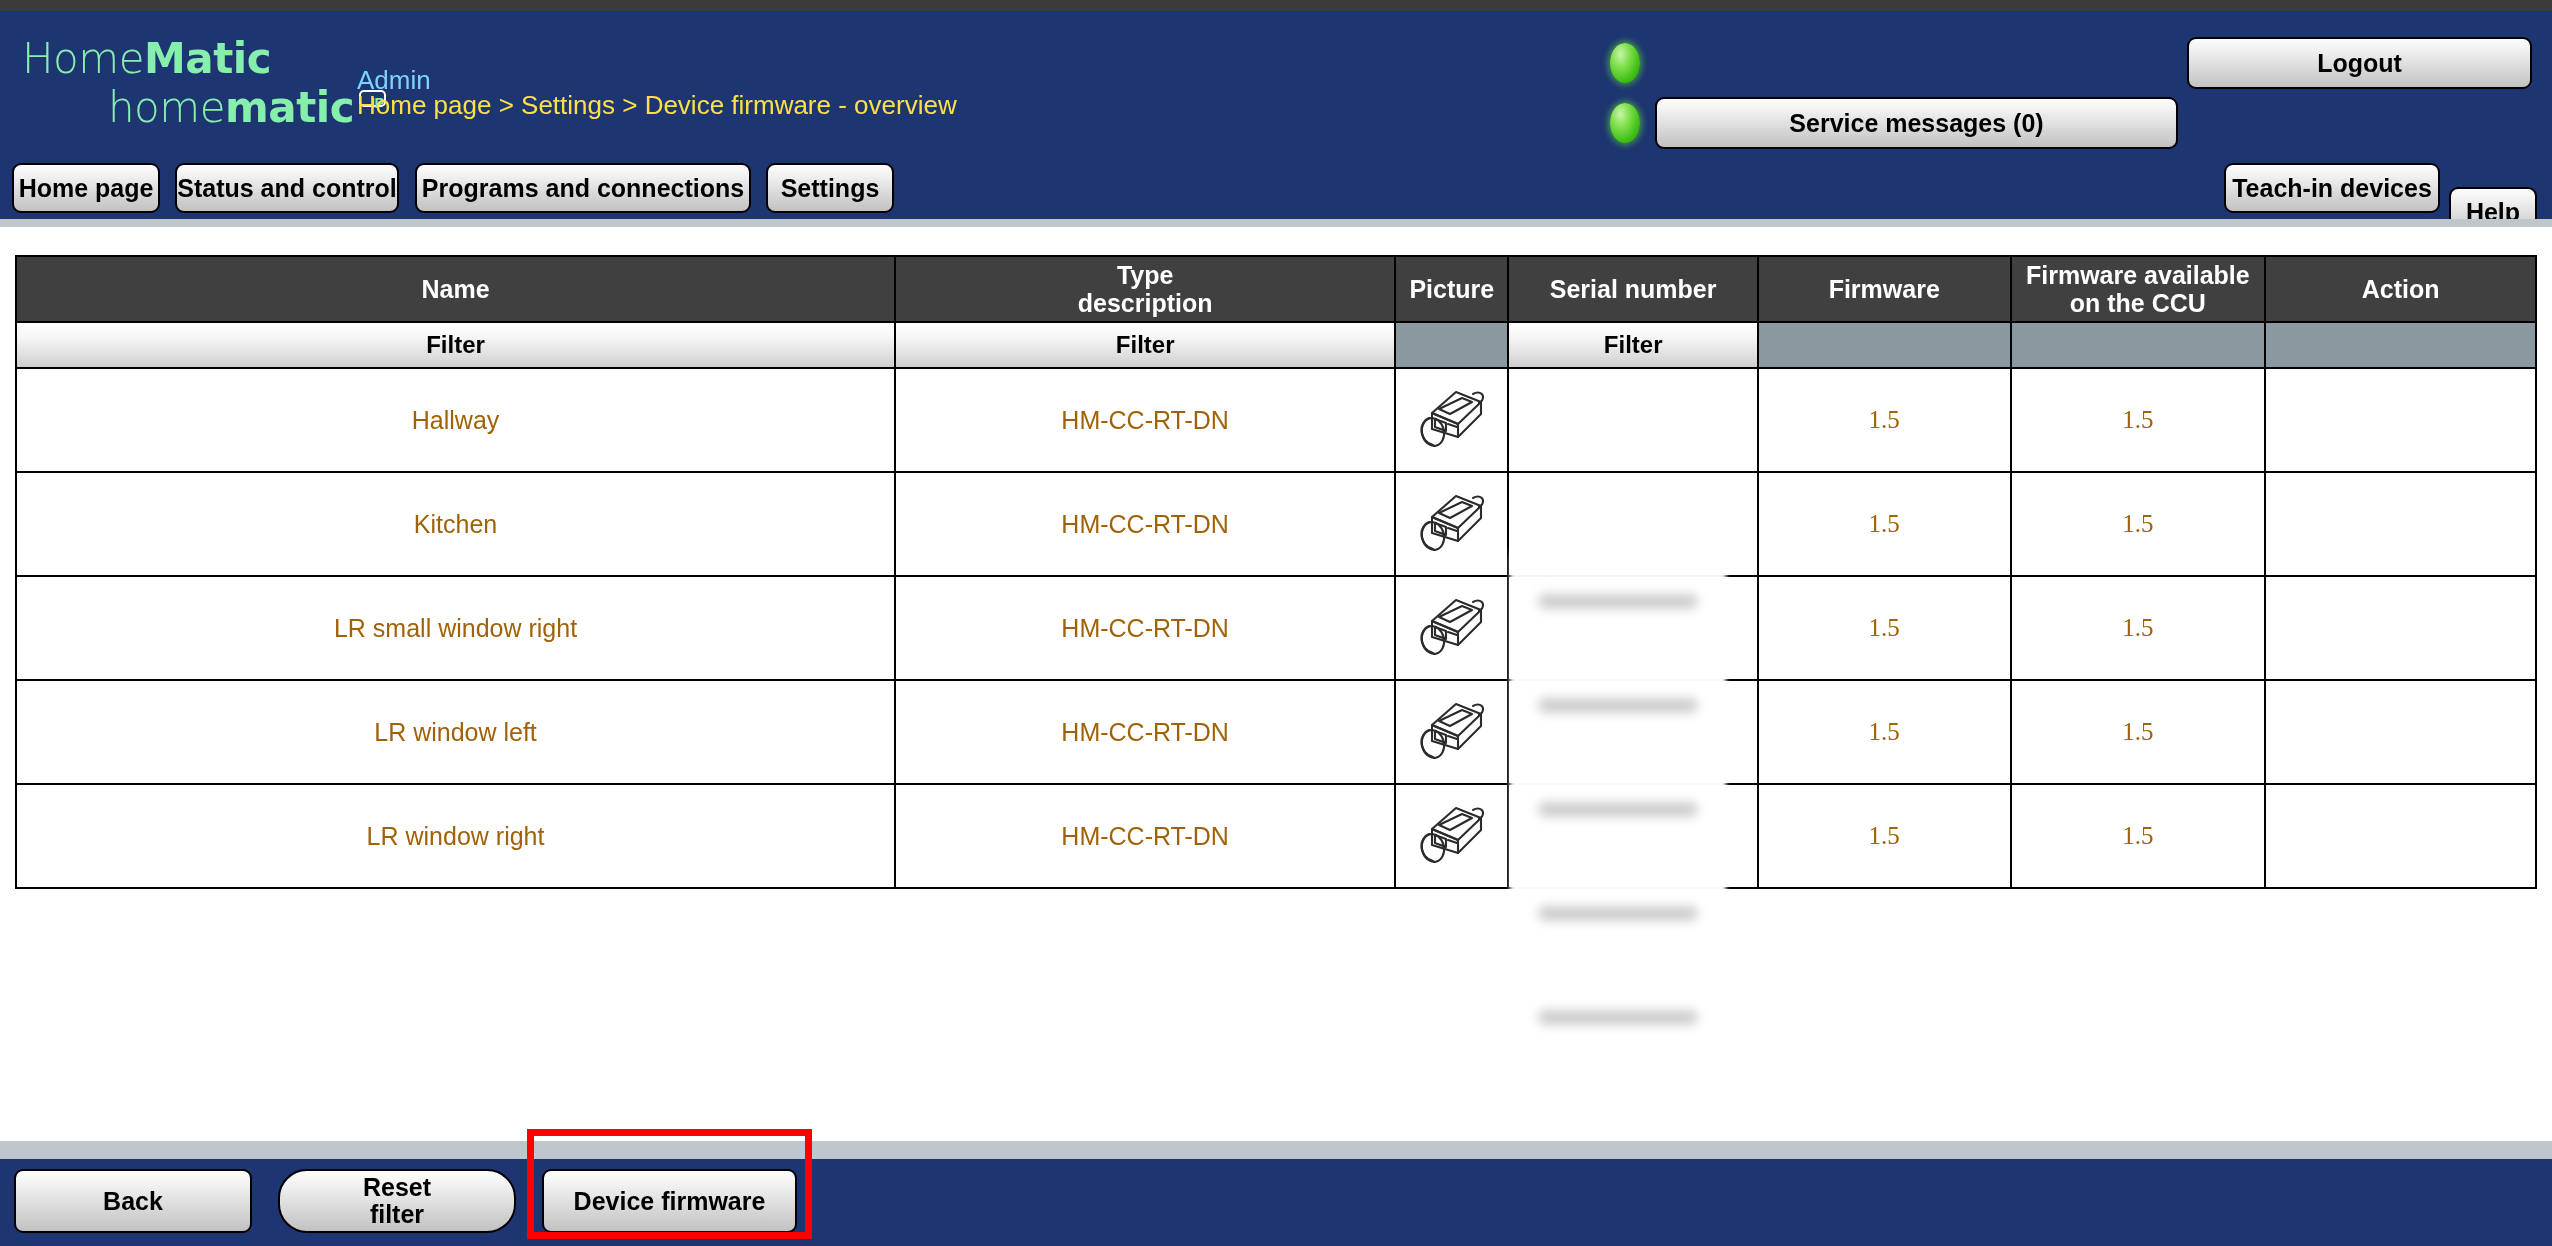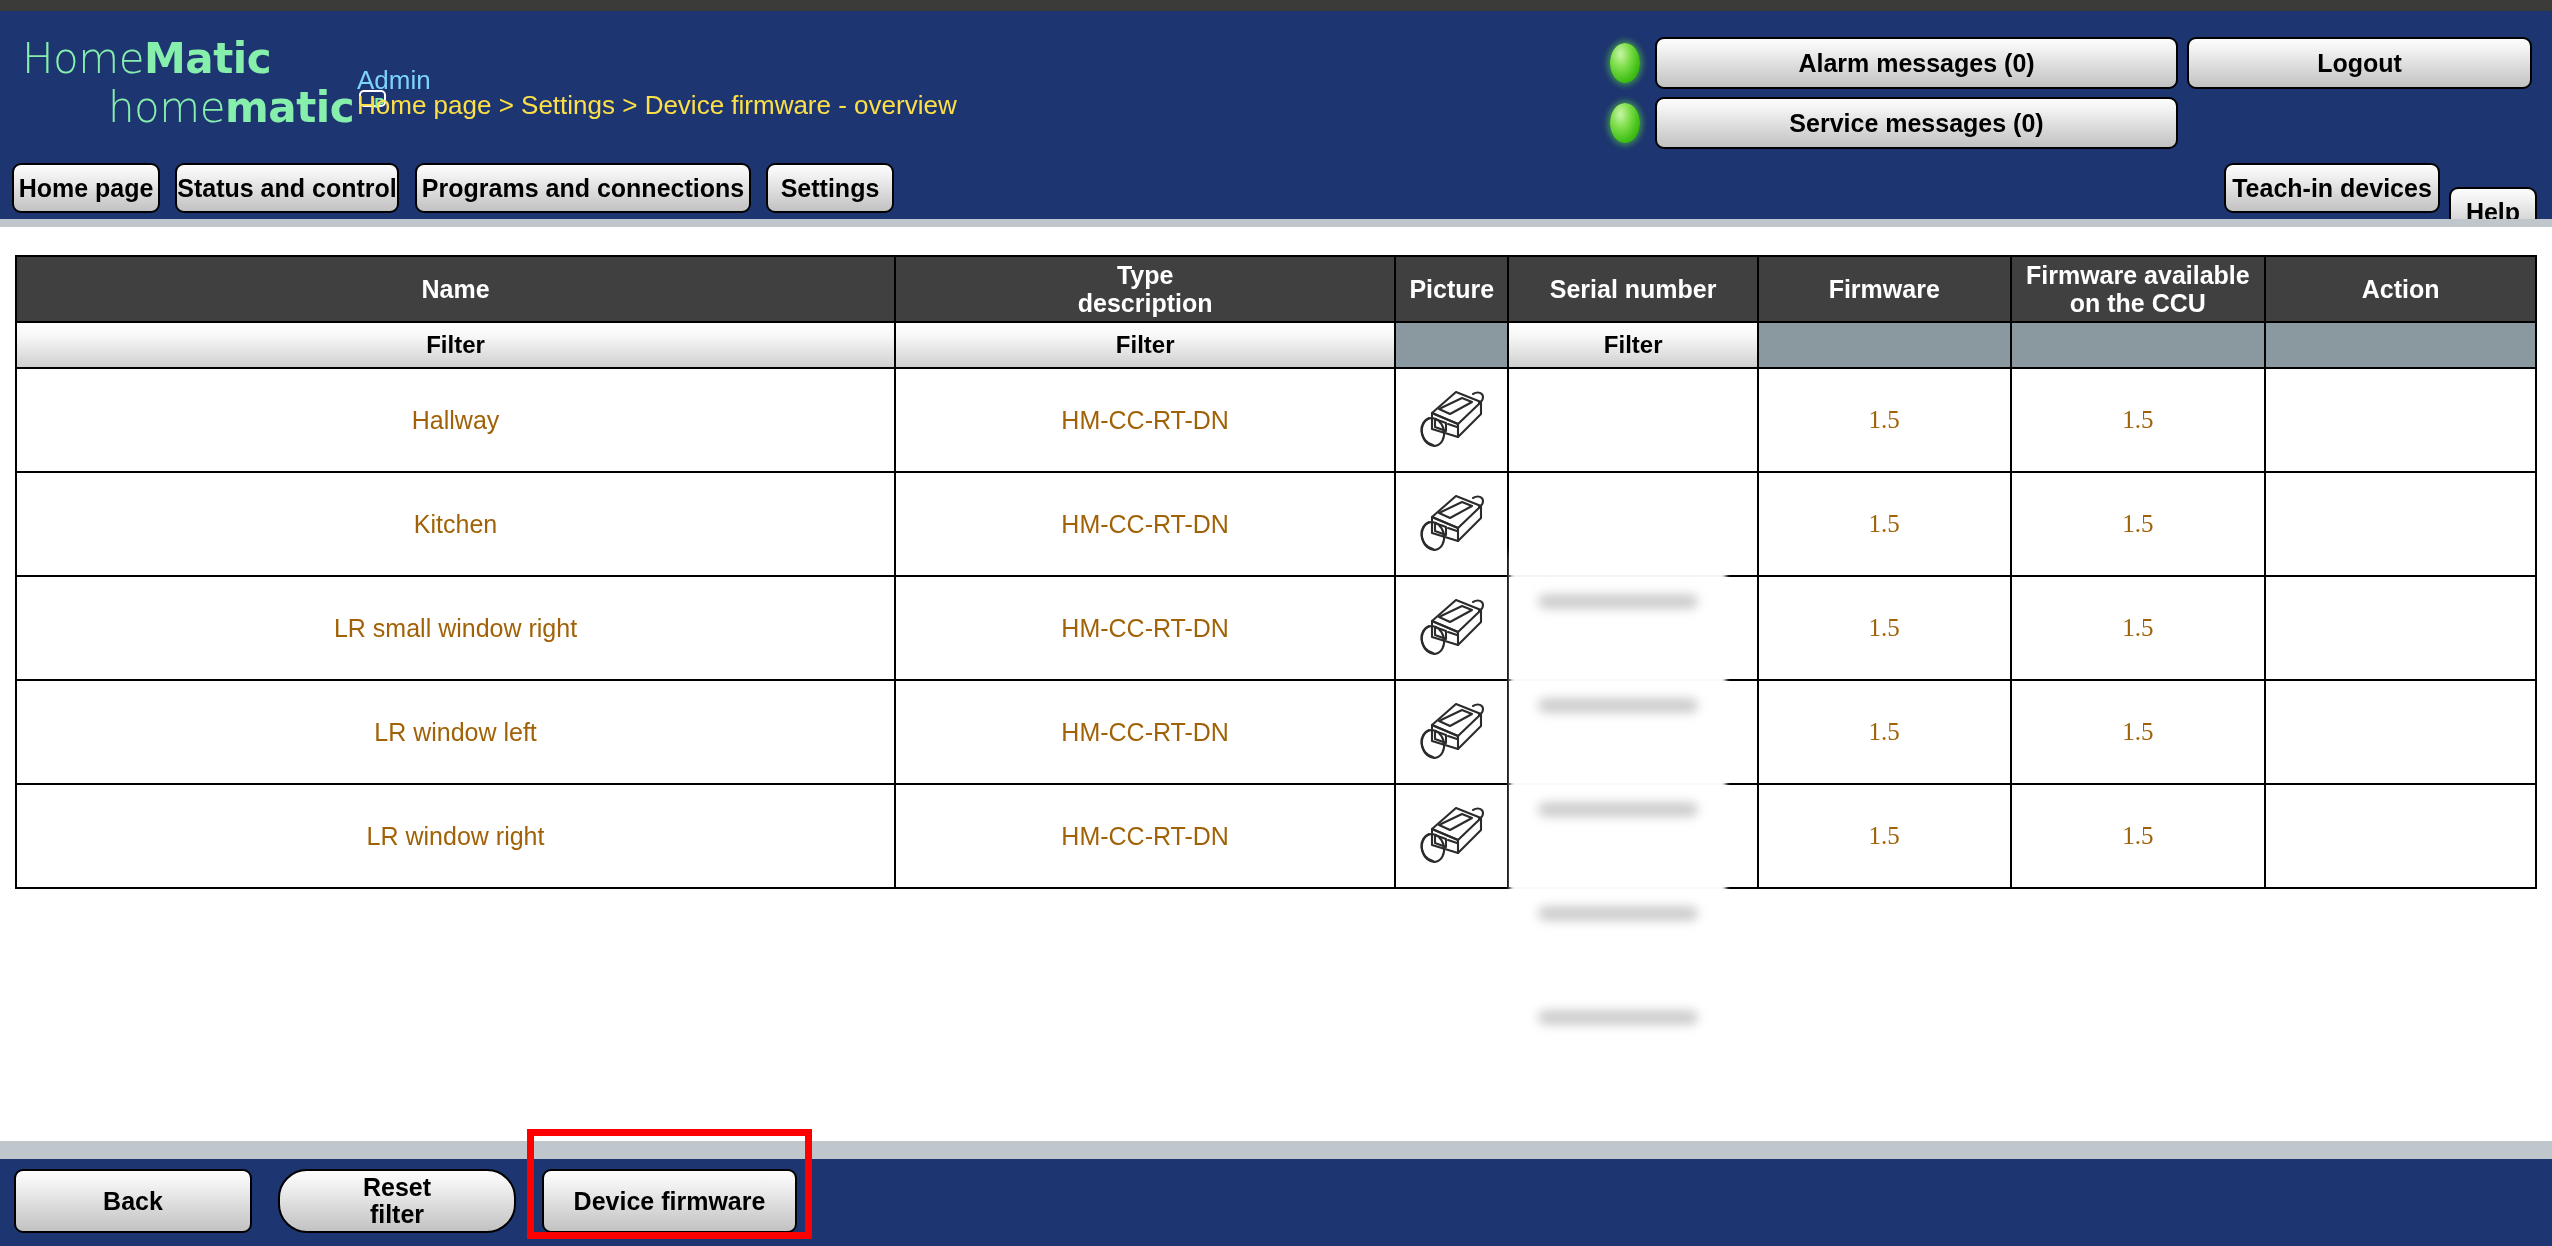--- a/index.html
+++ b/index.html
@@ -324,21 +324,20 @@
         <span class="logo-light">home</span><span class="logo-bold">matic</span><span class="ip-badge">IP</span>
       </div>
     </div>
 
     <div class="userinfo">Admin</div>
     <div class="breadcrumb">Home page &gt; Settings &gt; Device firmware - overview</div>
 
     <div class="led" id="alarm-led"></div>
     <div class="led" id="service-led"></div>
 
-    <div class="btn msg-btn" id="alarm-messages-button">Alarm messages (0)</div>
     <div class="btn msg-btn" id="service-messages-button">Service messages (0)</div>
     <div class="btn" id="logout-button">Logout</div>
 
     <div class="btn nav-btn" id="nav-home-page">Home page</div>
     <div class="btn nav-btn" id="nav-status-and-control">Status and control</div>
     <div class="btn nav-btn" id="nav-programs-and-connections">Programs and connections</div>
     <div class="btn nav-btn" id="nav-settings">Settings</div>
 
     <div class="btn" id="teach-in-devices-button">Teach-in devices</div>
     <div class="btn" id="help-button">Help</div>

